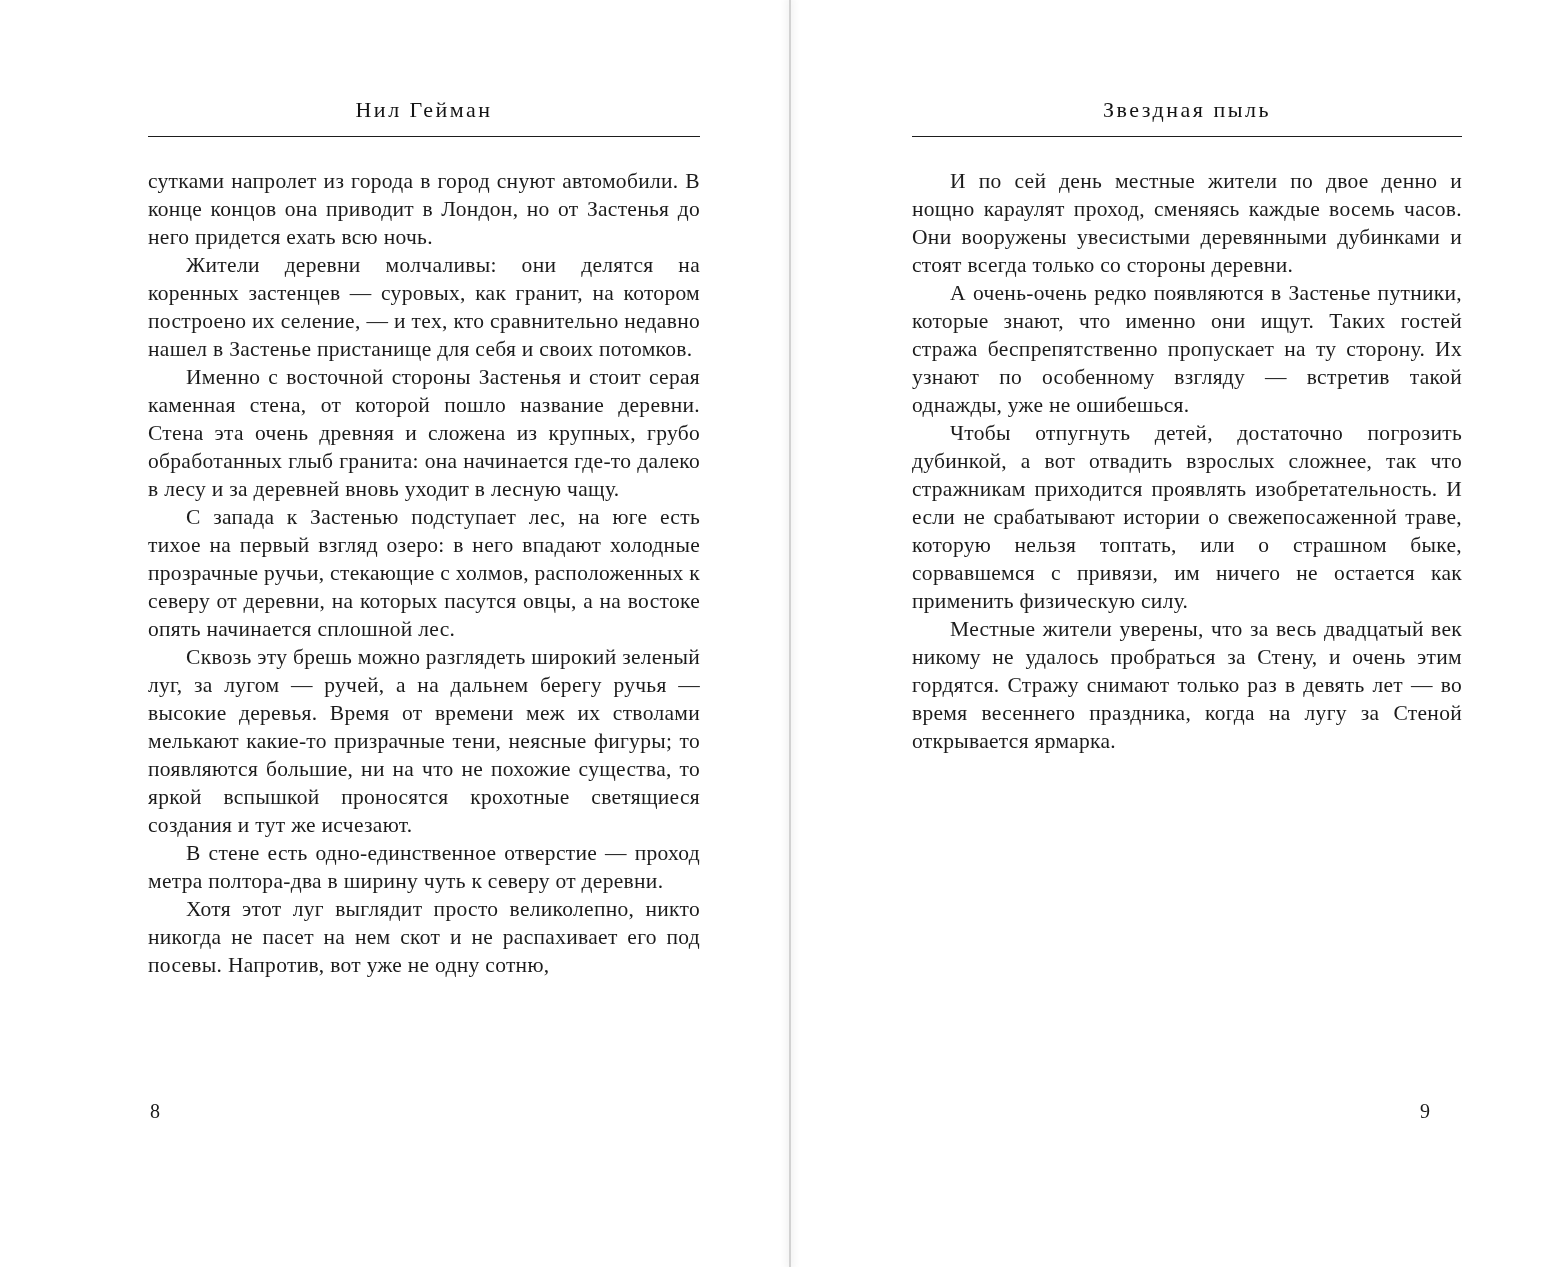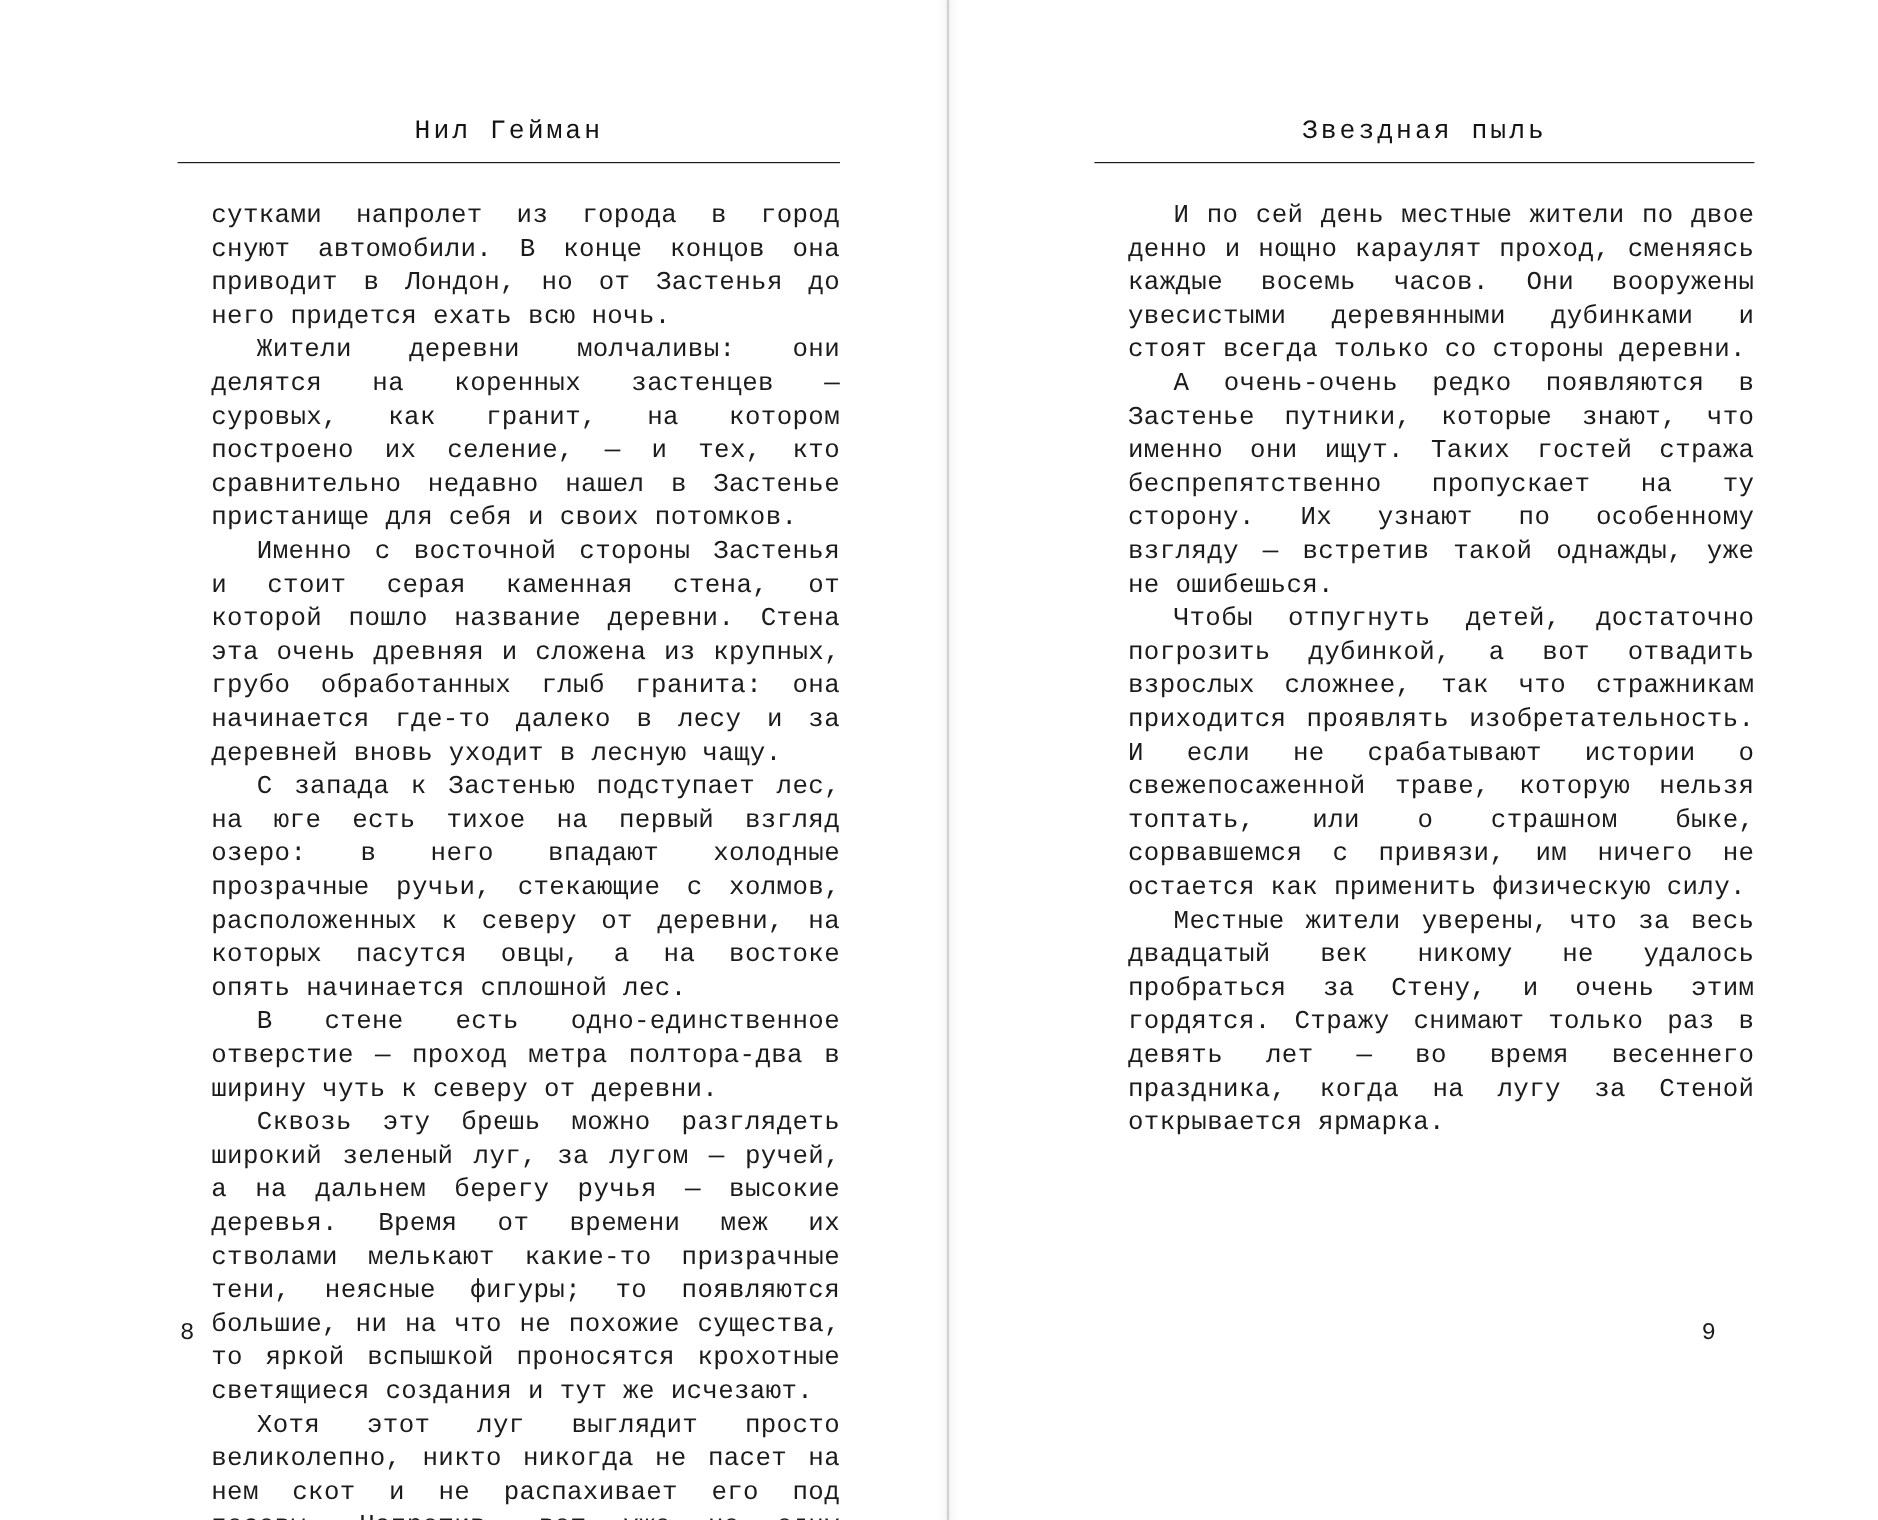--- a/index.html
+++ b/index.html
@@ -10,21 +10,20 @@
     background: #ffffff;
     font-family: "Liberation Serif", "DejaVu Serif", serif;
     color: #1b1b1b;
     position: relative;
     overflow: hidden;
   }
   .spread {
     position: relative;
     width: 1565px;
     height: 1267px;
-    font-family: Liberation Mono, monospace;
   }
   .column {
     position: absolute;
     top: 97px;
   }
   .left-col  { left: 148px; width: 552px; }
   .right-col { left: 912px; width: 550px; }
 
   .head-title {
     text-align: center;
@@ -39,21 +38,20 @@
     margin-top: 13px;
   }
 
   .page-body {
     margin-top: 30px;
     font-size: 21.5px;
     line-height: 28px;
     text-align: justify;
     letter-spacing: 0.3px;
     hyphens: auto;
-    margin-left: 28px;
     -webkit-hyphens: auto;
   }
   .page-body p {
     margin: 0;
     text-indent: 38px;
   }
   .page-body p.no-indent { text-indent: 0; }
   .page-body p.section-break { margin-top: 36px; }
 
   .folio {
@@ -83,22 +81,22 @@
   <div class="column left-col">
     <div class="running-head">
       <div class="head-title">Нил Гейман</div>
       <div class="head-rule"></div>
     </div>
     <div class="page-body">
       <p class="no-indent">сутками напролет из города в город снуют автомобили. В конце концов она приводит в Лондон, но от Застенья до него придется ехать всю ночь.</p>
       <p>Жители деревни молчаливы: они делятся на коренных застенцев — суровых, как гранит, на котором построено их селение, — и тех, кто сравнительно недавно нашел в Застенье пристанище для себя и своих потомков.</p>
       <p>Именно с восточной стороны Застенья и стоит серая каменная стена, от которой пошло название деревни. Стена эта очень древняя и сложена из крупных, грубо обработанных глыб гранита: она начинается где-то далеко в лесу и за деревней вновь уходит в лесную чащу.</p>
       <p>С запада к Застенью подступает лес, на юге есть тихое на первый взгляд озеро: в него впадают холодные прозрачные ручьи, стекающие с холмов, расположенных к северу от деревни, на которых пасутся овцы, а на востоке опять начинается сплошной лес.</p>
+      <p>Сквозь эту брешь можно разглядеть широкий зеленый луг, за лугом — ручей, а на дальнем берегу ручья — высокие деревья. Время от времени меж их стволами мелькают какие-то призрачные тени, неясные фигуры; то появляются большие, ни на что не похожие существа, то яркой вспышкой проносятся крохотные светящиеся создания и тут же исчезают.</p>
       <p>В стене есть одно-единственное отверстие — проход метра полтора-два в ширину чуть к северу от деревни.</p>
-      <p>Сквозь эту брешь можно разглядеть широкий зеленый луг, за лугом — ручей, а на дальнем берегу ручья — высокие деревья. Время от времени меж их стволами мелькают какие-то призрачные тени, неясные фигуры; то появляются большие, ни на что не похожие существа, то яркой вспышкой проносятся крохотные светящиеся создания и тут же исчезают.</p>
       <p>Хотя этот луг выглядит просто великолепно, никто никогда не пасет на нем скот и не распахивает его под посевы. Напротив, вот уже не одну сотню,</p>
     </div>
   </div>
 
   <div class="spine"></div>
 
   <div class="column right-col">
     <div class="running-head">
       <div class="head-title">Звездная пыль</div>
       <div class="head-rule"></div>

